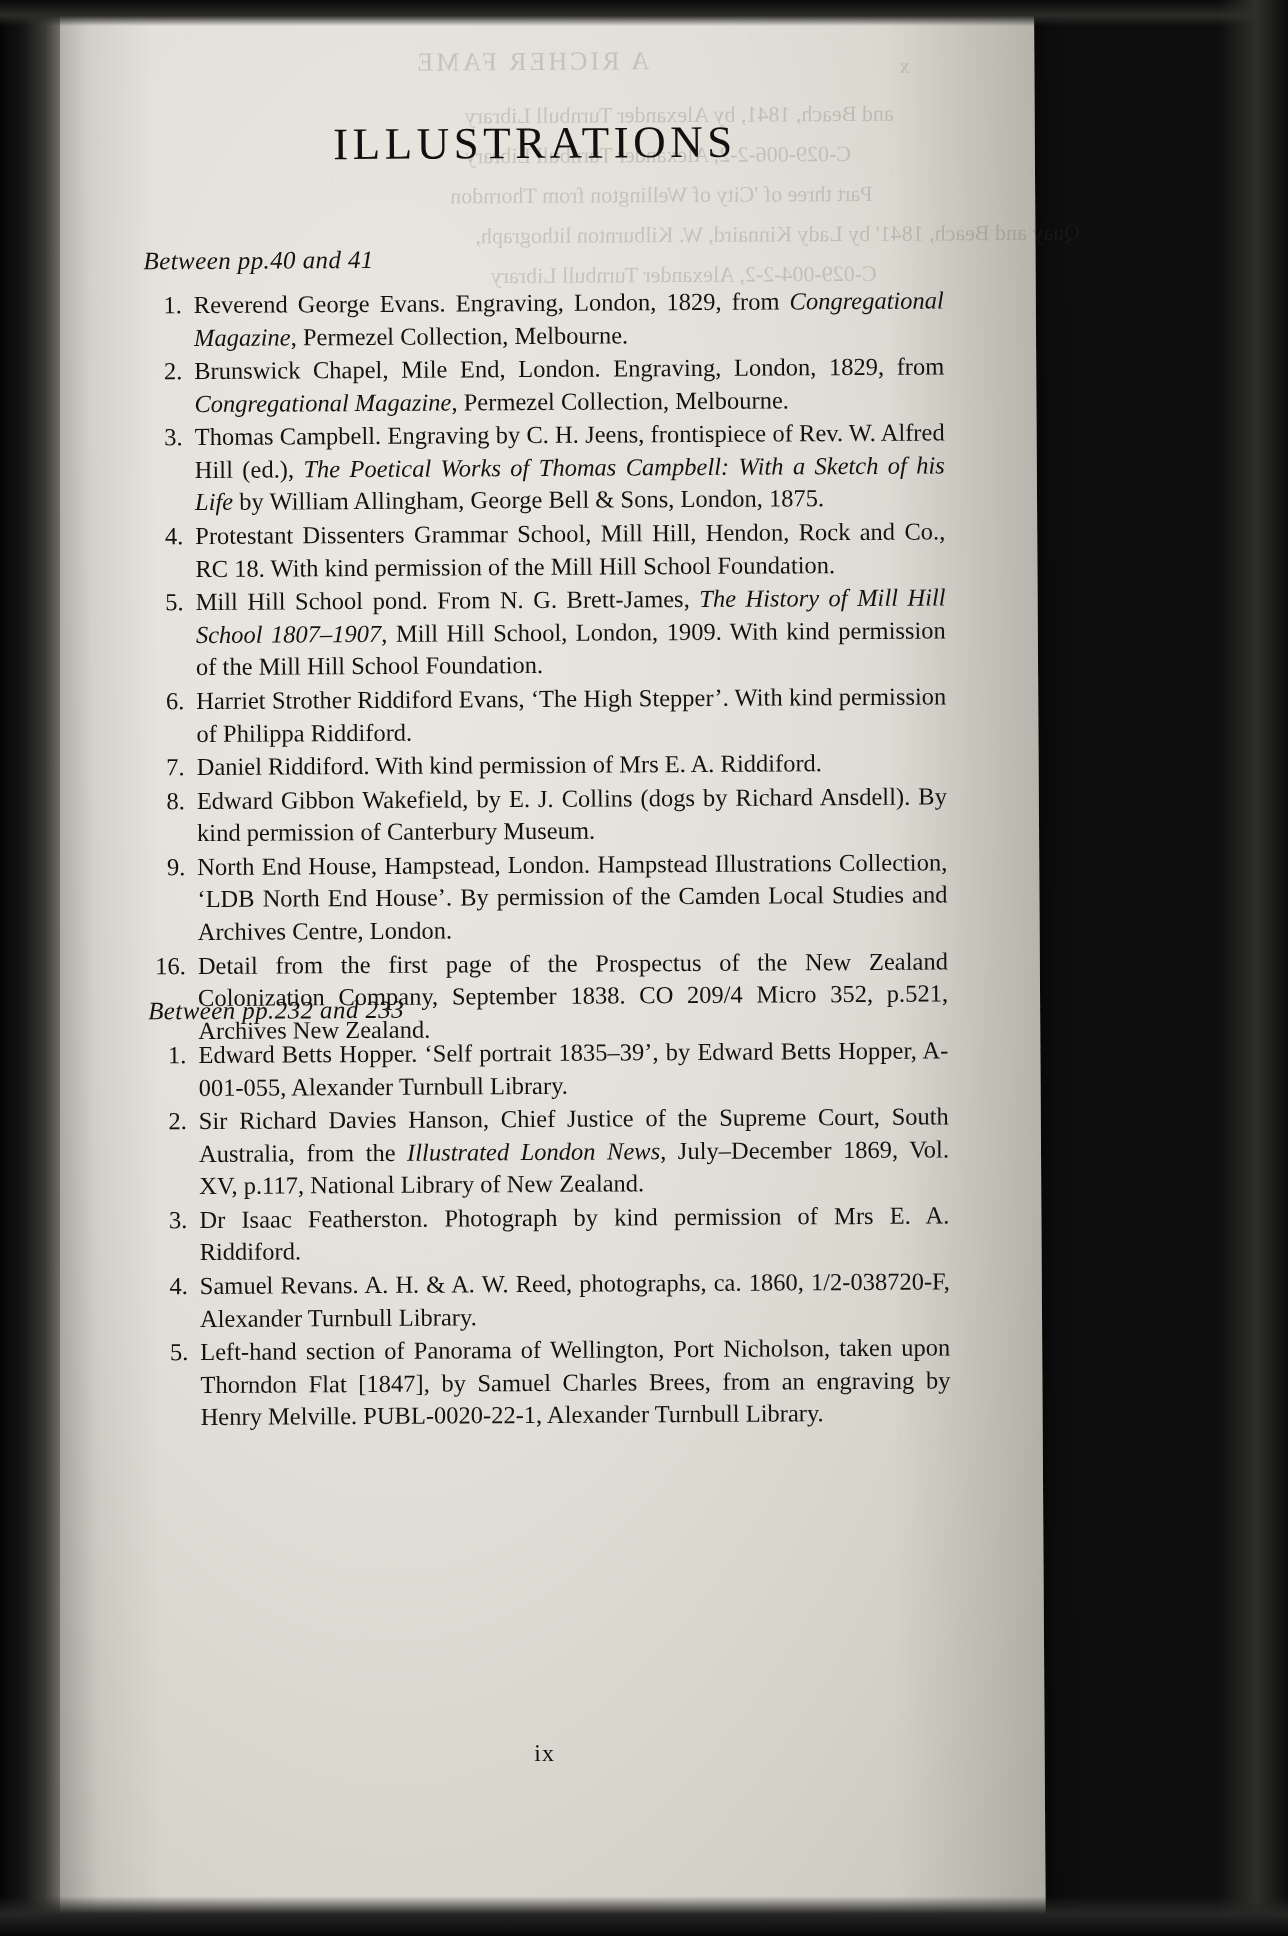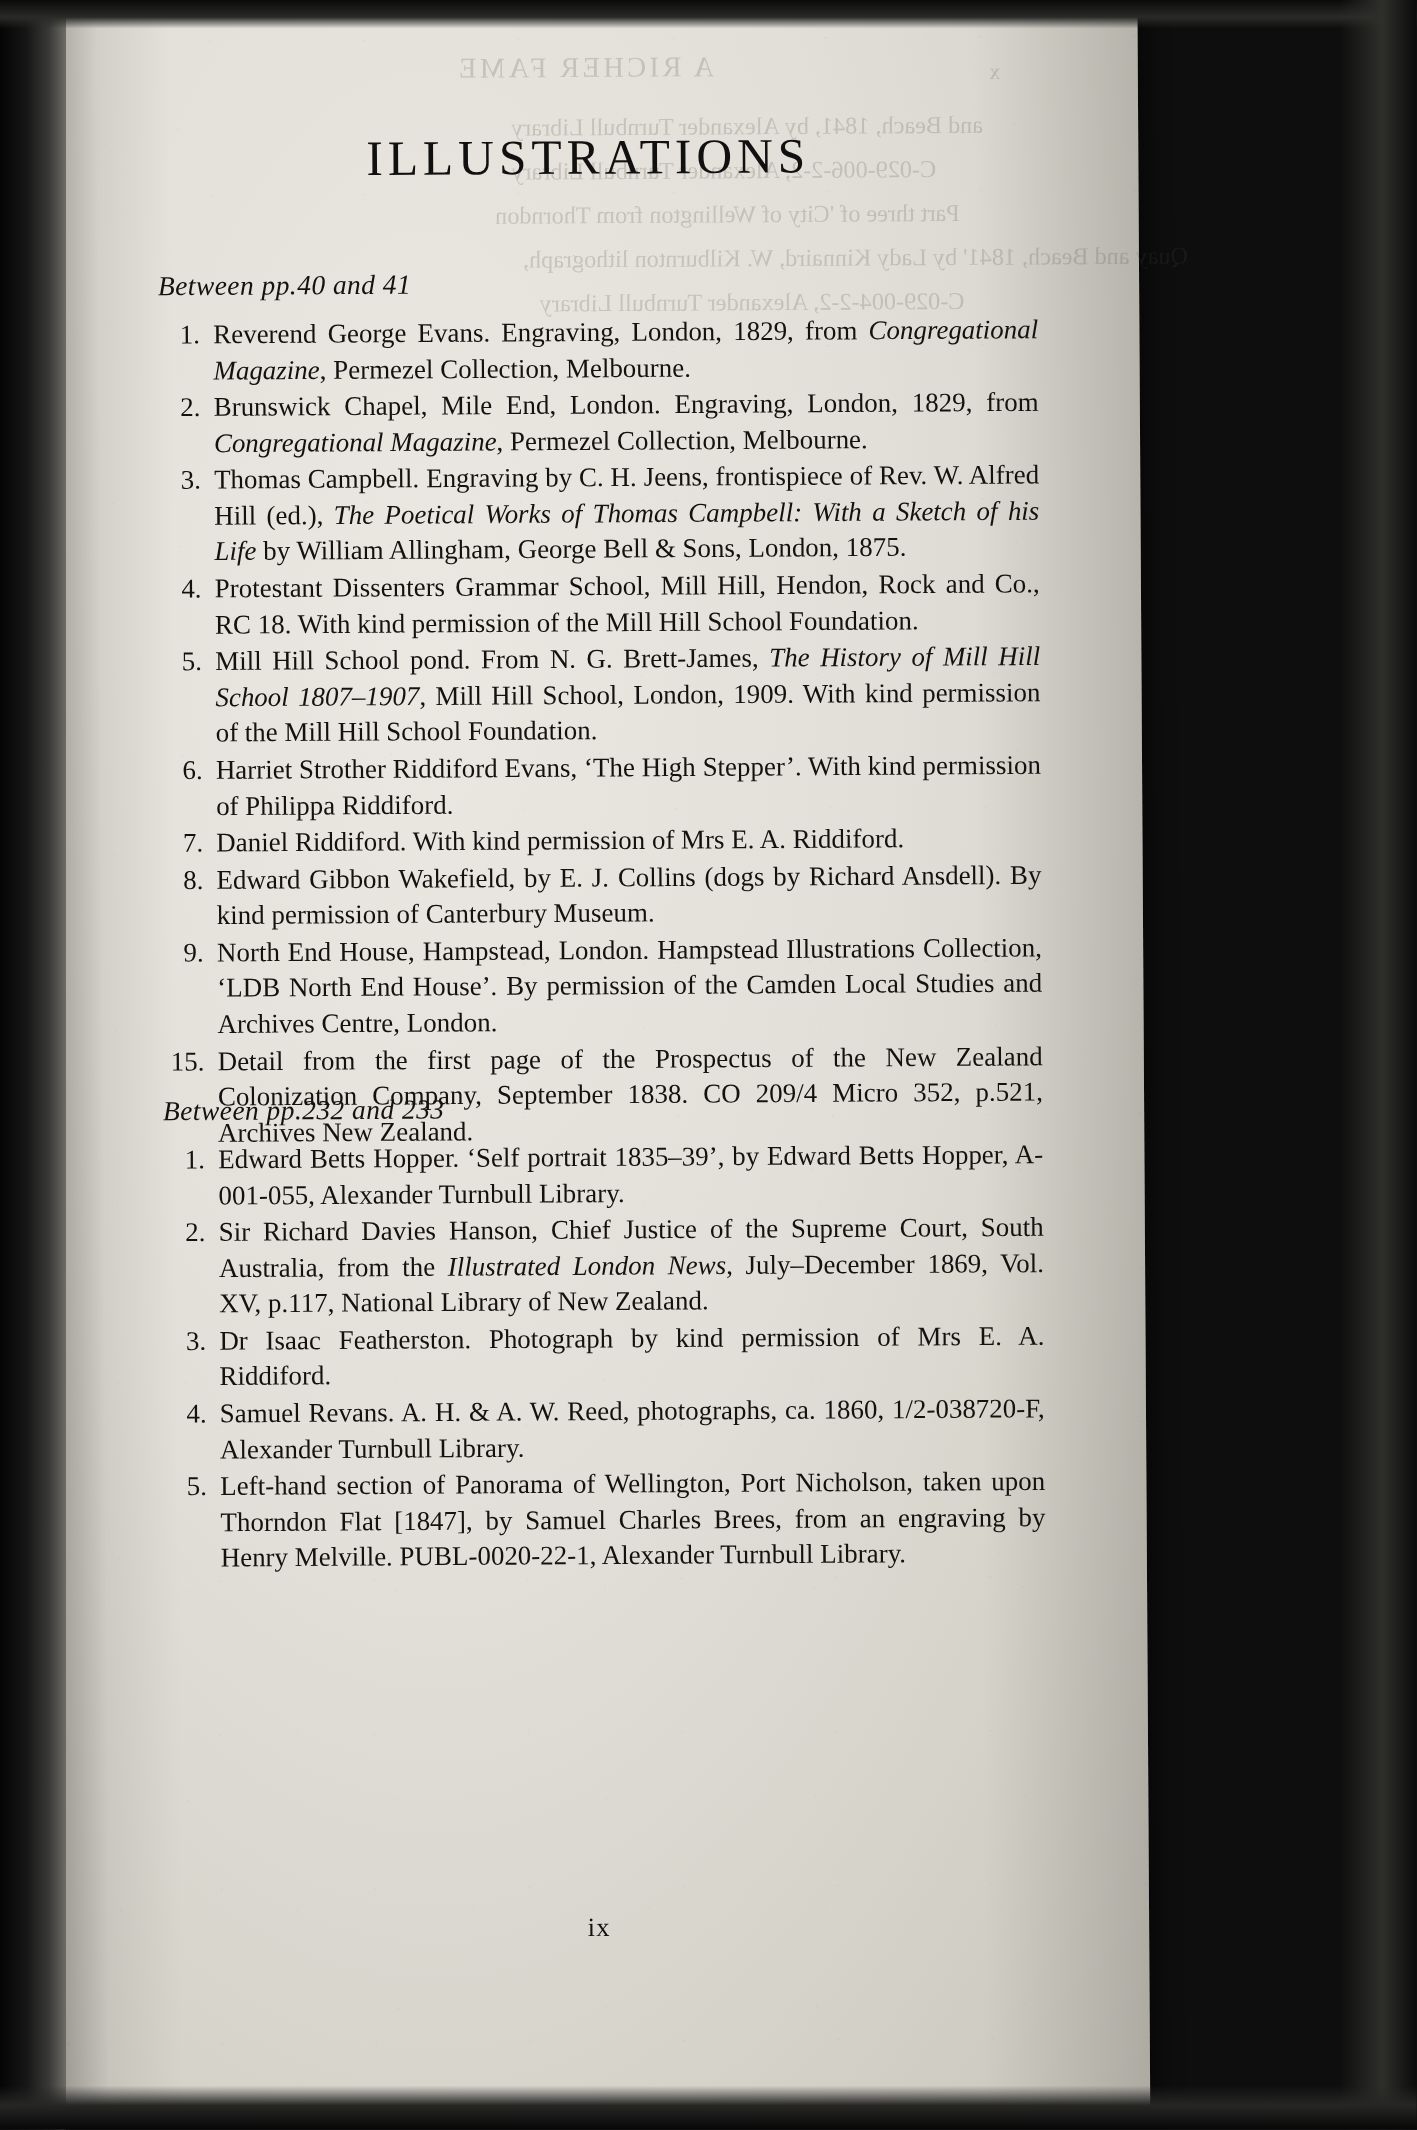--- a/index.html
+++ b/index.html
@@ -228,21 +228,21 @@
           </li>
           <li>
             <span class="num">8.</span>
             <span class="txt">Edward Gibbon Wakefield, by E. J. Collins (dogs by Richard Ansdell). By kind permission of Canterbury Museum.</span>
           </li>
           <li>
             <span class="num">9.</span>
             <span class="txt">North End House, Hampstead, London. Hampstead Illustrations Collection, ‘LDB North End House’. By permission of the Camden Local Studies and Archives Centre, London.</span>
           </li>
           <li>
-            <span class="num">15.</span>
+            <span class="num">16.</span>
             <span class="txt">Detail from the first page of the Prospectus of the New Zealand Colonization Company, September 1838. CO 209/4 Micro 352, p.521, Archives New Zealand.</span>
           </li>
         </ol>
       </section>
 
       <section class="plate-group group-2">
         <div class="group-heading">Between pp.232 and 233</div>
         <ol class="plate-list">
           <li>
             <span class="num">1.</span>

